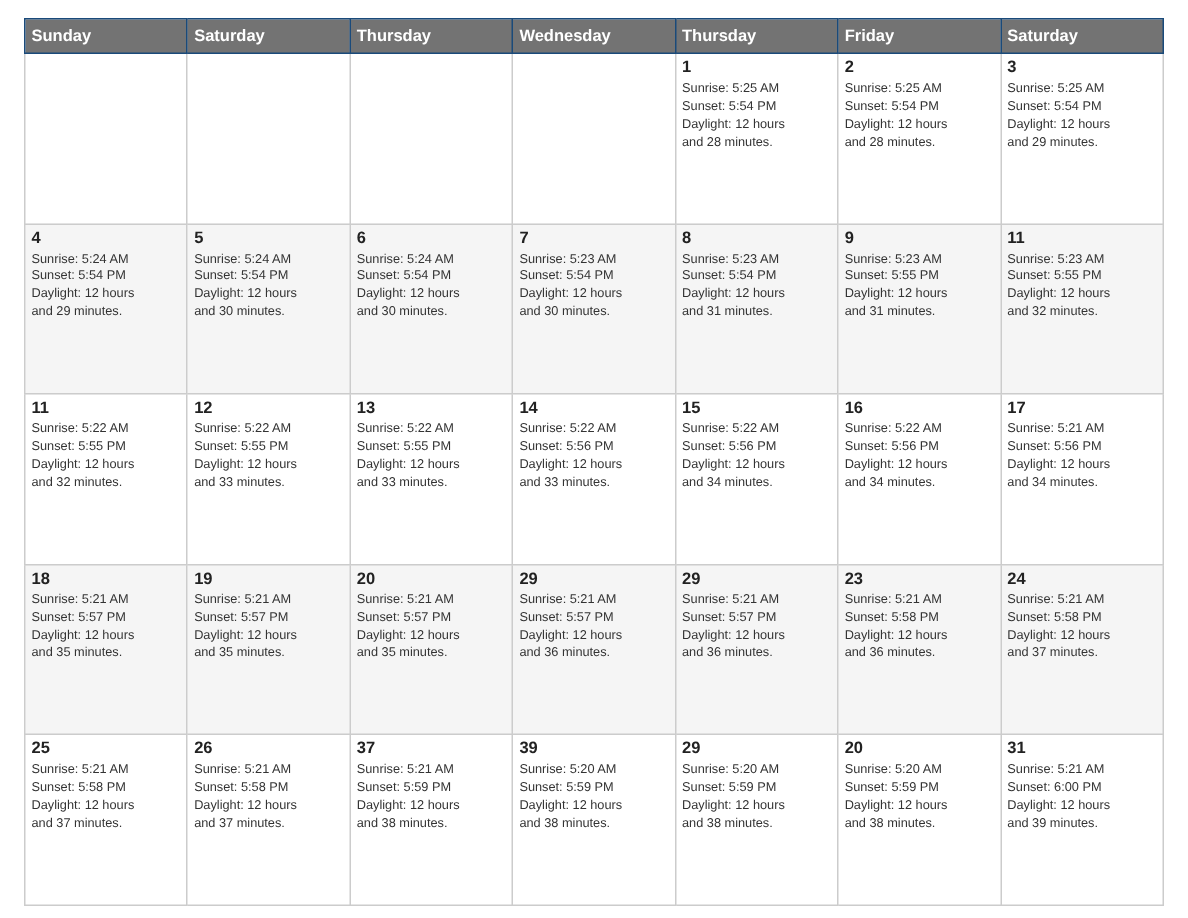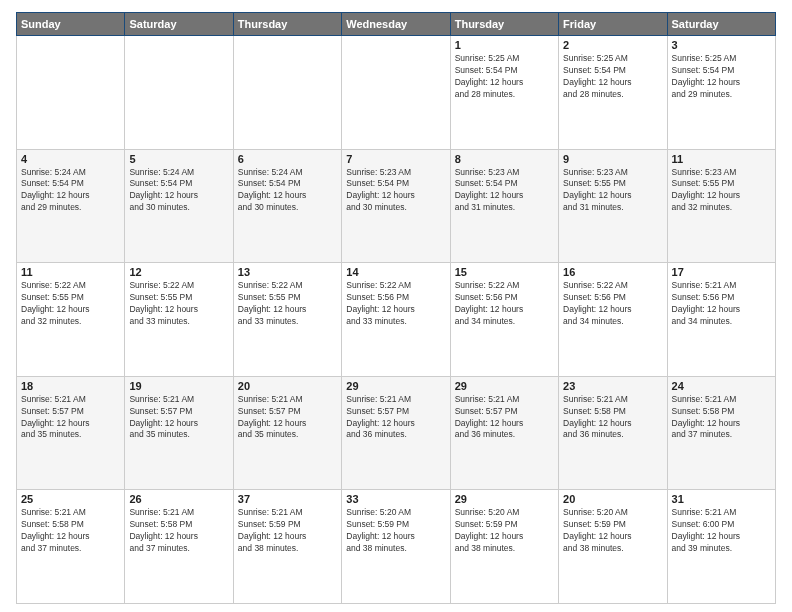--- a/index.html
+++ b/index.html
@@ -298,21 +298,21 @@
 and 37 minutes.</div>
           </td>
           <td>
             <span class="day-num">37</span>
             <div class="day-info" style="white-space: pre-line;">Sunrise: 5:21 AM
 Sunset: 5:59 PM
 Daylight: 12 hours
 and 38 minutes.</div>
           </td>
           <td>
-            <span class="day-num">33</span>
+            <span class="day-num">39</span>
             <div class="day-info" style="white-space: pre-line;">Sunrise: 5:20 AM
 Sunset: 5:59 PM
 Daylight: 12 hours
 and 38 minutes.</div>
           </td>
           <td>
             <span class="day-num">29</span>
             <div class="day-info" style="white-space: pre-line;">Sunrise: 5:20 AM
 Sunset: 5:59 PM
 Daylight: 12 hours

